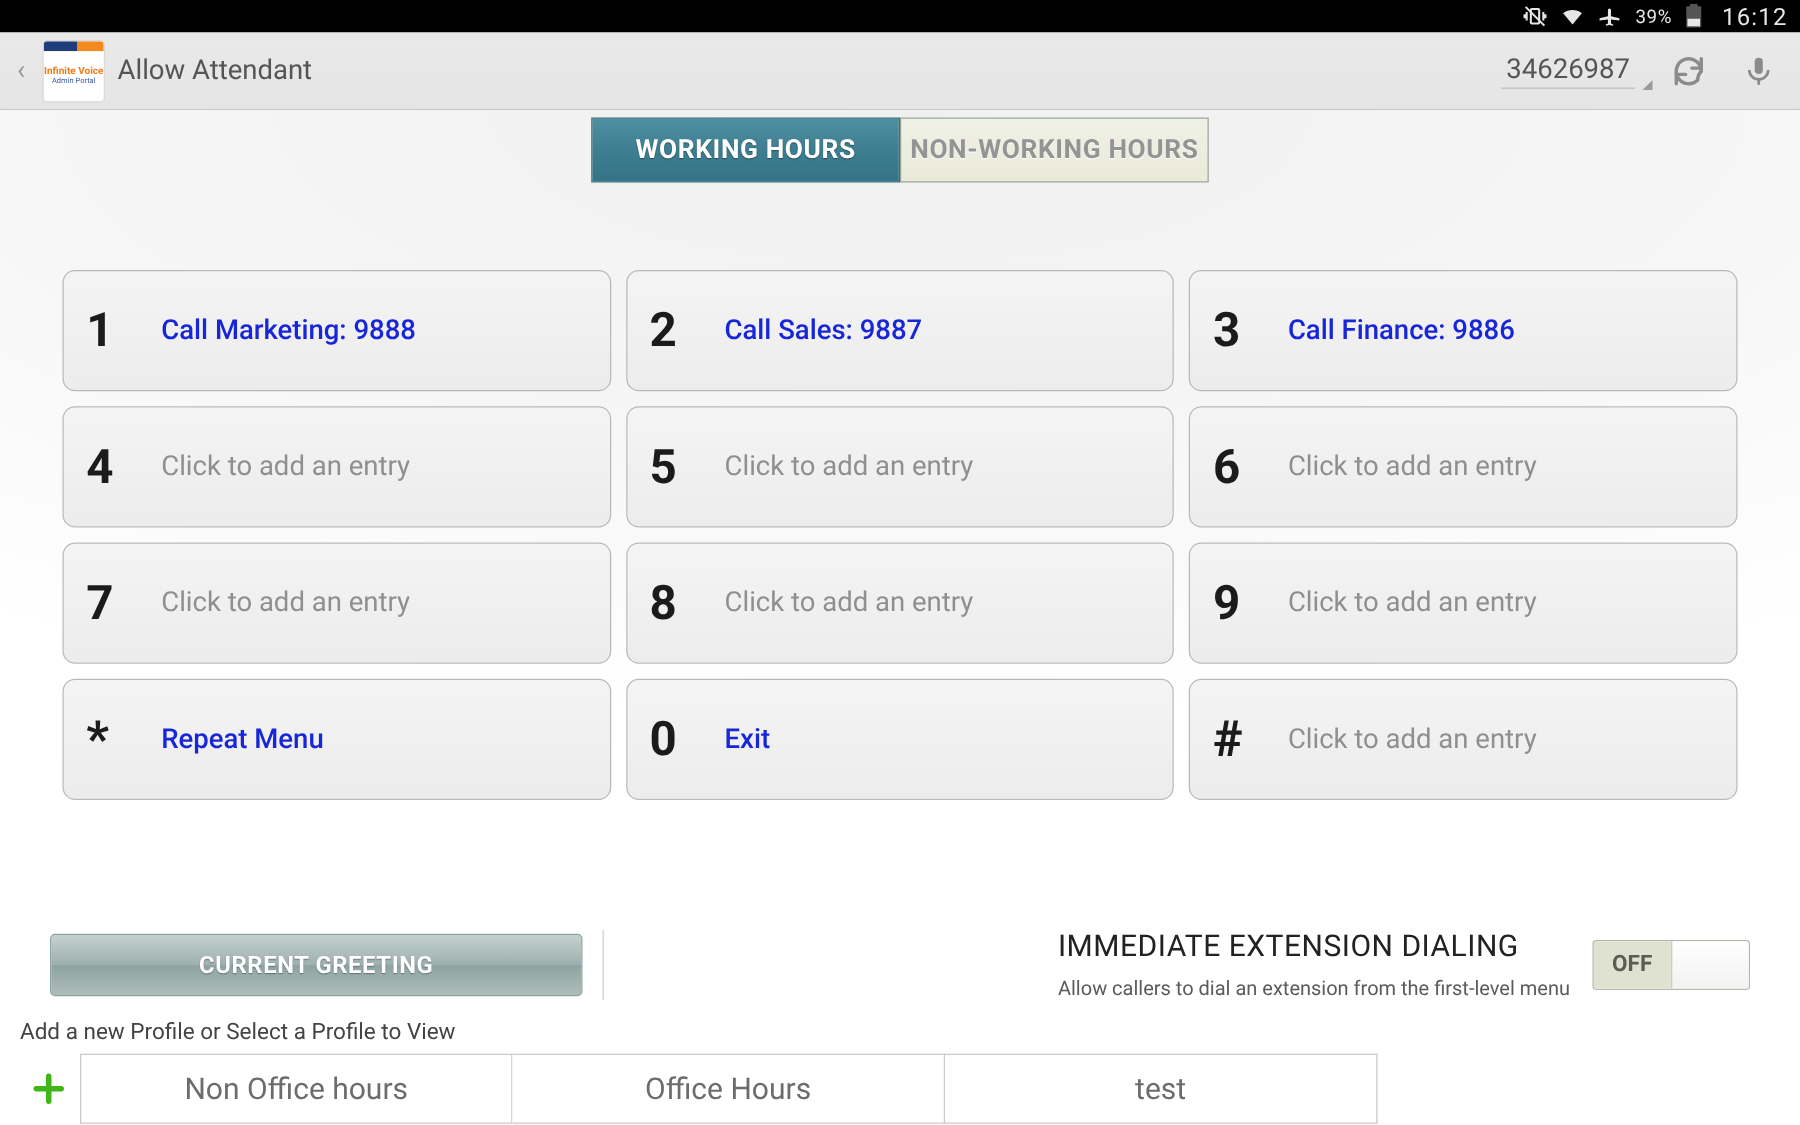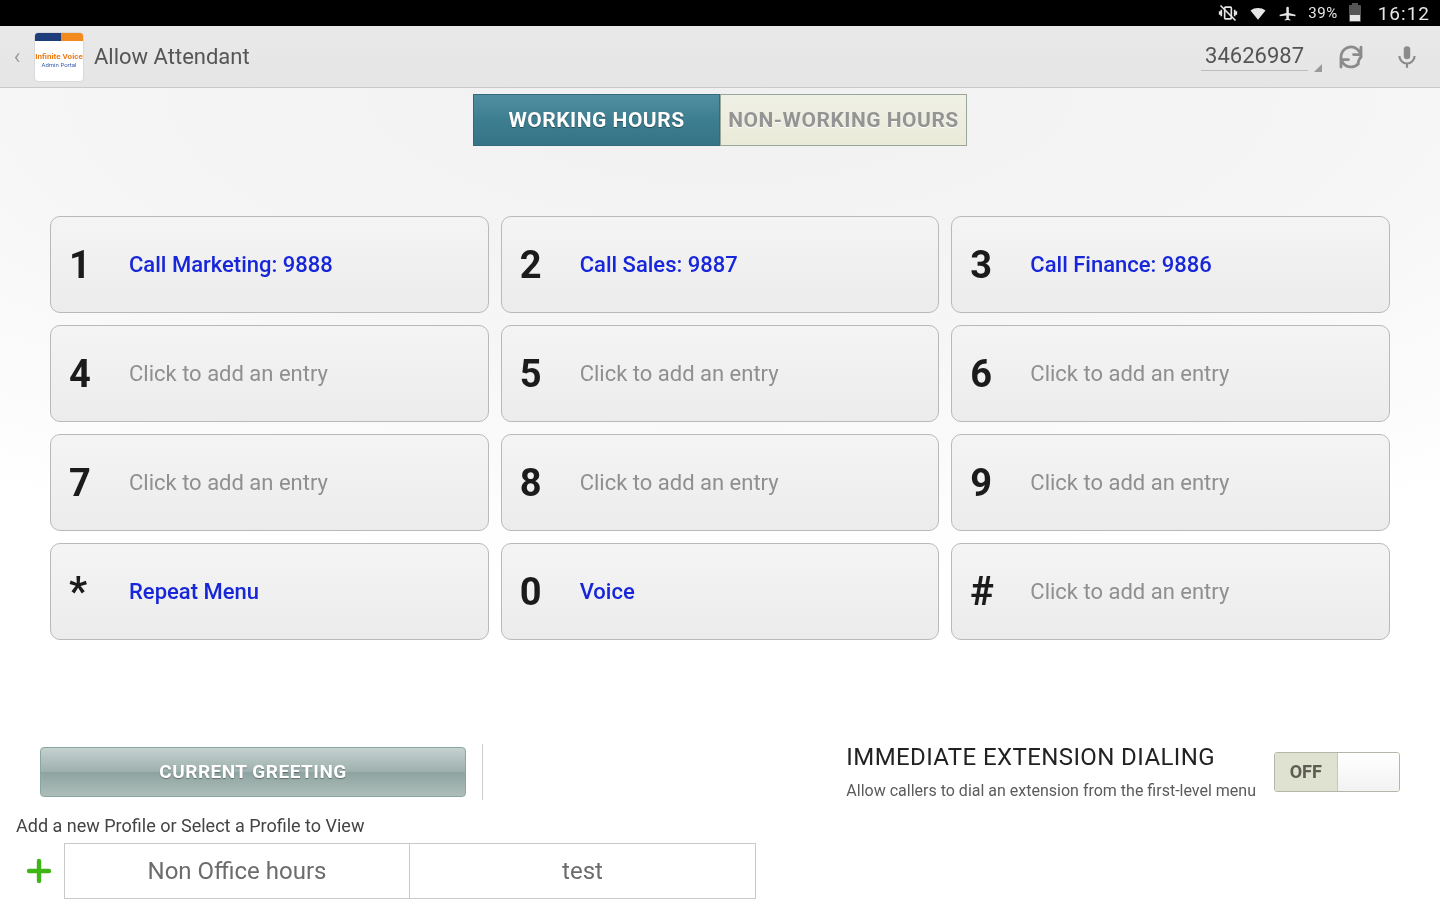--- a/index.html
+++ b/index.html
@@ -235,21 +235,21 @@
       <div class="key">
         <div class="digit">9</div>
         <div class="label empty">Click to add an entry</div>
       </div>
       <div class="key">
         <div class="digit sym">*</div>
         <div class="label assigned">Repeat Menu</div>
       </div>
       <div class="key">
         <div class="digit">0</div>
-        <div class="label assigned">Voice</div>
+        <div class="label assigned">Exit</div>
       </div>
       <div class="key">
         <div class="digit sym">#</div>
         <div class="label empty">Click to add an entry</div>
       </div>
     </div>
 
   <div class="greet-row">
     <button class="greet-btn">CURRENT GREETING</button>
     <div class="greet-divider"></div>
@@ -267,16 +267,17 @@
 
   <div class="profiles-hint">Add a new Profile or Select a Profile to View</div>
 
   <div class="profiles-row">
     <div class="add-btn">
       <svg width="30" height="30" viewBox="0 0 24 24">
         <path d="M12 4v16M4 12h16" stroke="#3fb516" stroke-width="3.5" stroke-linecap="round"></path>
       </svg>
     </div>
     <div class="profile-tab">Non Office hours</div>
+    <div class="profile-tab">Office Hours</div>
     <div class="profile-tab">test</div>
   </div>
 
 </div>
 
 </body></html>

